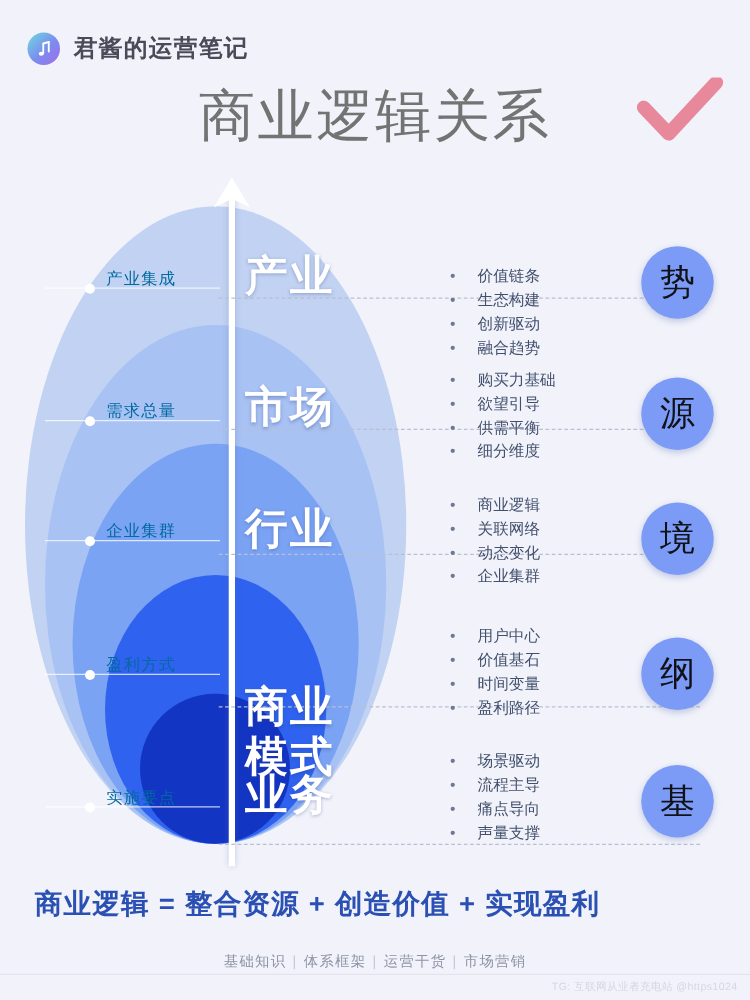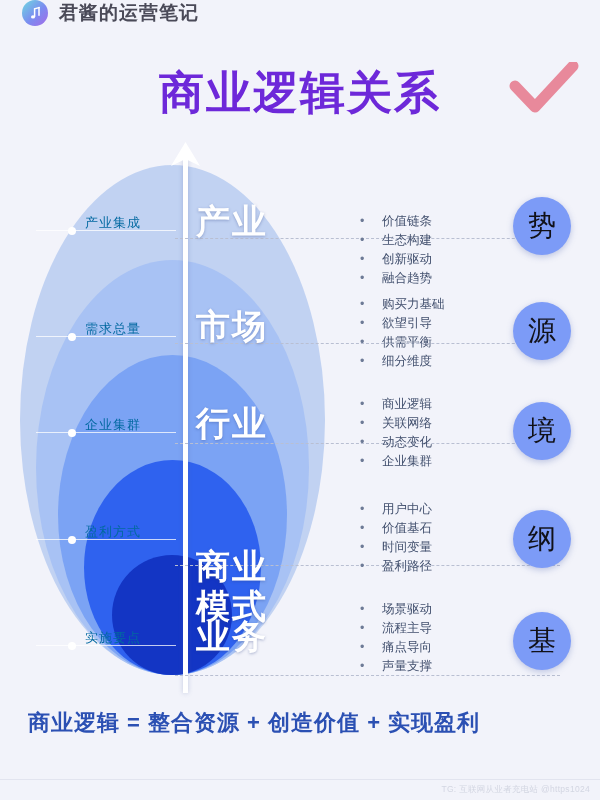--- a/index.html
+++ b/index.html
@@ -17,21 +17,21 @@
     overflow: hidden;
     background: #f2f3fa;
   }
 
   
   .header {
     position: absolute;
     left: 0; top: 0;
     width: 600px; height: 52px;
     display: flex;
-    align-items: flex-start;
+    align-items: flex-end;
     padding-left: 22px;
     box-sizing: border-box;
   }
   .logo {
     width: 26px; height: 26px;
     border-radius: 50%;
     background: linear-gradient(135deg, #6fd9e0 0%, #7b8cf0 55%, #a46ae8 100%);
     display: flex;
     align-items: center;
     justify-content: center;
@@ -46,22 +46,22 @@
     letter-spacing: 1px;
   }
 
   
   .title {
     position: absolute;
     left: 0; top: 66px;
     width: 600px;
     text-align: center;
     font-size: 45px;
-    font-weight: bold;
-    color: #6d28d9;
+    font-weight: normal;
+    color: #737373;
     letter-spacing: 2px;
     line-height: 54px;
   }
   .check {
     position: absolute;
     left: 505px; top: 62px;
     width: 78px; height: 60px;
   }
 
   
@@ -355,17 +355,20 @@
           <li>声量支撑</li>
         </ul>
       </div>
       <div class="badge" style="top:472px;">基</div>
     </div>
 
   </div>
 
   <div class="formula">商业逻辑 = 整合资源 + 创造价值 + 实现盈利</div>
 
+  <div class="tags">
+    <span>基础知识</span><span class="divider">|</span><span>体系框架</span><span class="divider">|</span><span>运营干货</span><span class="divider">|</span><span>市场营销</span>
+  </div>
 
   <div class="rule"></div>
   <div class="watermark">TG: 互联网从业者充电站 @https1024</div>
 
 </div>
 
 </body></html>

